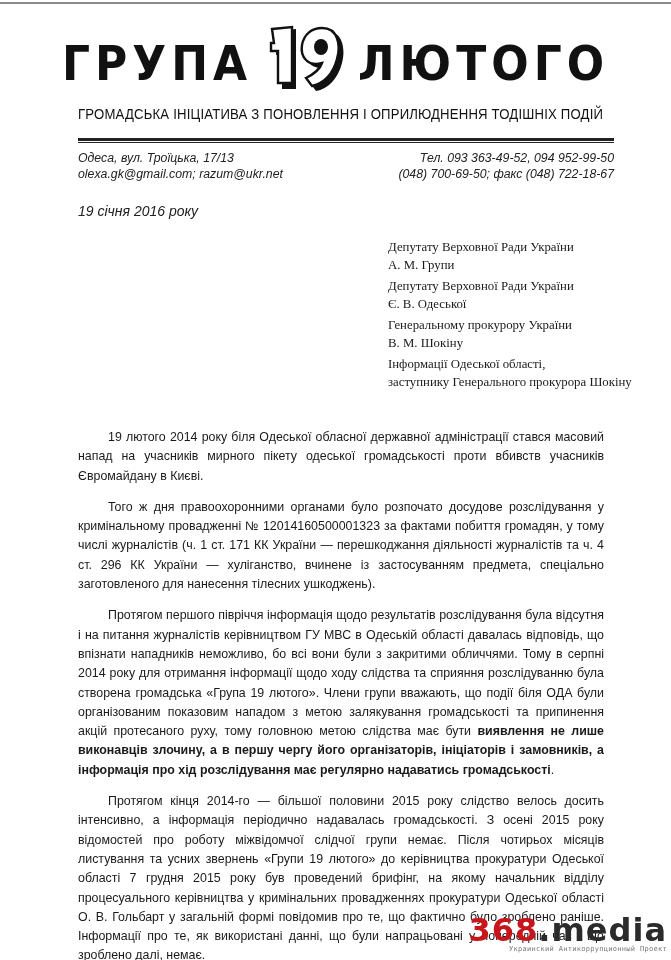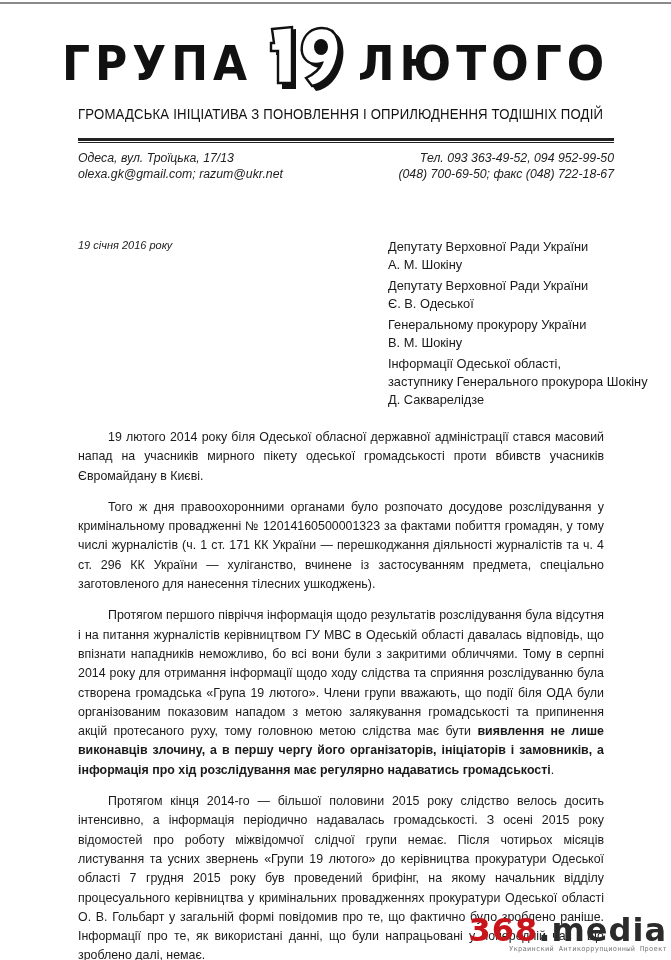--- a/index.html
+++ b/index.html
@@ -22,22 +22,22 @@
     position: absolute; left: 78px; top: 106px; width: 540px;
     font-family: "Liberation Sans", sans-serif; font-size: 14.3px; letter-spacing: 0.2px;
     color: #111; white-space: nowrap; transform: scaleX(0.92); transform-origin: left;
   }
   .double-rule { position: absolute; left: 78px; width: 536px; top: 138px; }
   .double-rule .r1 { height: 3px; background: #222; }
   .double-rule .r2 { height: 1px; background: #222; margin-top: 1px; }
   .contacts { position: absolute; top: 150px; left: 78px; width: 536px; font-style: italic; font-size: 12.3px; line-height: 16px; color: #222; }
   .contacts .left { position: absolute; left: 0; top: 0; }
   .contacts .right { position: absolute; right: 0; top: 0; text-align: right; }
-  .date { position: absolute; left: 78px; top: 203px; font-style: italic; font-size: 11px; color: #222; margin-top: 36px; }
-  .recipients { position: absolute; left: 388px; top: 238px; font-size: 12.8px; line-height: 18px; color: #1a1a1a; }
+  .date { position: absolute; left: 78px; top: 203px; font-style: italic; font-size: 14px; color: #222; }
+  .recipients { position: absolute; left: 388px; top: 238px; font-size: 12.8px; line-height: 18px; color: #1a1a1a; font-family: Liberation Serif, serif; }
   .recipients .block { margin-bottom: 3px; }
   .body-text {
     position: absolute; left: 66px; top: 416px; width: 550px;
     font-family: "Liberation Sans", sans-serif; font-size: 12.4px; line-height: 19.3px;
     color: #1a1a1a; text-align: justify;
   }
   .body-text p { margin: 12px; text-indent: 30px; }
   .body-text p.gap { margin-top: 5px; }
   .body-text b { font-weight: bold; }
   .wm { position: absolute; right: 4px; top: 915px; text-align: right; }
@@ -81,34 +81,33 @@
     <div>Тел. 093 363-49-52, 094 952-99-50</div>
     <div>(048) 700-69-50; факс (048) 722-18-67</div>
   </div>
 </div>
 
 <div class="date">19 січня 2016 року</div>
 
 <div class="recipients">
   <div class="block">
     <div>Депутату Верховної Ради України</div>
-    <div>А. М. Шокіну</div>
+    <div>А. М. Групи</div>
   </div>
   <div class="block">
     <div>Депутату Верховної Ради України</div>
     <div>Є. В. Одеської</div>
   </div>
   <div class="block">
     <div>Генеральному прокурору України</div>
     <div>В. М. Шокіну</div>
   </div>
   <div class="block">
     <div>Інформації Одеської області,</div>
     <div>заступнику Генерального прокурора Шокіну</div>
-    <div>Д. Сакварелідзе</div>
   </div>
 </div>
 
 <div class="body-text">
   <p>19 лютого 2014 року біля Одеської обласної державної адміністрації стався масовий напад на учасників мирного пікету одеської громадськості проти вбивств учасників Євромайдану в Києві.</p>
   <p>Того ж дня правоохоронними органами було розпочато досудове розслідування у кримінальному провадженні № 12014160500001323 за фактами побиття громадян, у тому числі журналістів (ч. 1 ст. 171 КК України — перешкоджання діяльності журналістів та ч. 4 ст. 296 КК України — хуліганство, вчинене із застосуванням предмета, спеціально заготовленого для нанесення тілесних ушкоджень).</p>
   <p><span>Протягом першого півріччя інформація щодо результатів розслідування була відсутня і на питання журналістів керівництвом ГУ МВС в Одеській області давалась відповідь, що впізнати нападників неможливо, бо всі вони були з закритими обличчями. Тому в серпні 2014 року для отримання інформації щодо ходу слідства та сприяння розслідуванню була створена громадська «Група 19 лютого». Члени групи вважають, що події біля ОДА були організованим показовим нападом з метою залякування громадськості та припинення акцій протесаного руху, тому головною метою слідства має бути </span><b>виявлення не лише виконавців злочину, а в першу чергу його організаторів, ініціаторів і замовників, а інформація про хід розслідування має регулярно надаватись громадськості</b><span>.</span></p>
   <p class="gap">Протягом кінця 2014-го — більшої половини 2015 року слідство велось досить інтенсивно, а інформація періодично надавалась громадськості. З осені 2015 року відомостей про роботу міжвідомчої слідчої групи немає. Після чотирьох місяців листування та усних звернень «Групи 19 лютого» до керівництва прокуратури Одеської області 7 грудня 2015 року був проведений брифінг, на якому начальник відділу процесуального керівництва у кримінальних провадженнях прокуратури Одеської області О. В. Гольбарт у загальній формі повідомив про те, що фактично було зроблено раніше. Інформації про те, як використані данні, що були напрацьовані у попередній час і що зроблено далі, немає.</p>
   <p class="gap">Просимо керівництво Генеральної прокуратури України і прокуратури Одеської області надати відповіді на питання щодо досудового розслідування у кримінальному провадженні № 12014160500001323 за фактами побиття громадян біля Одеської ОДА 19 лютого 2014 року:</p>
 

